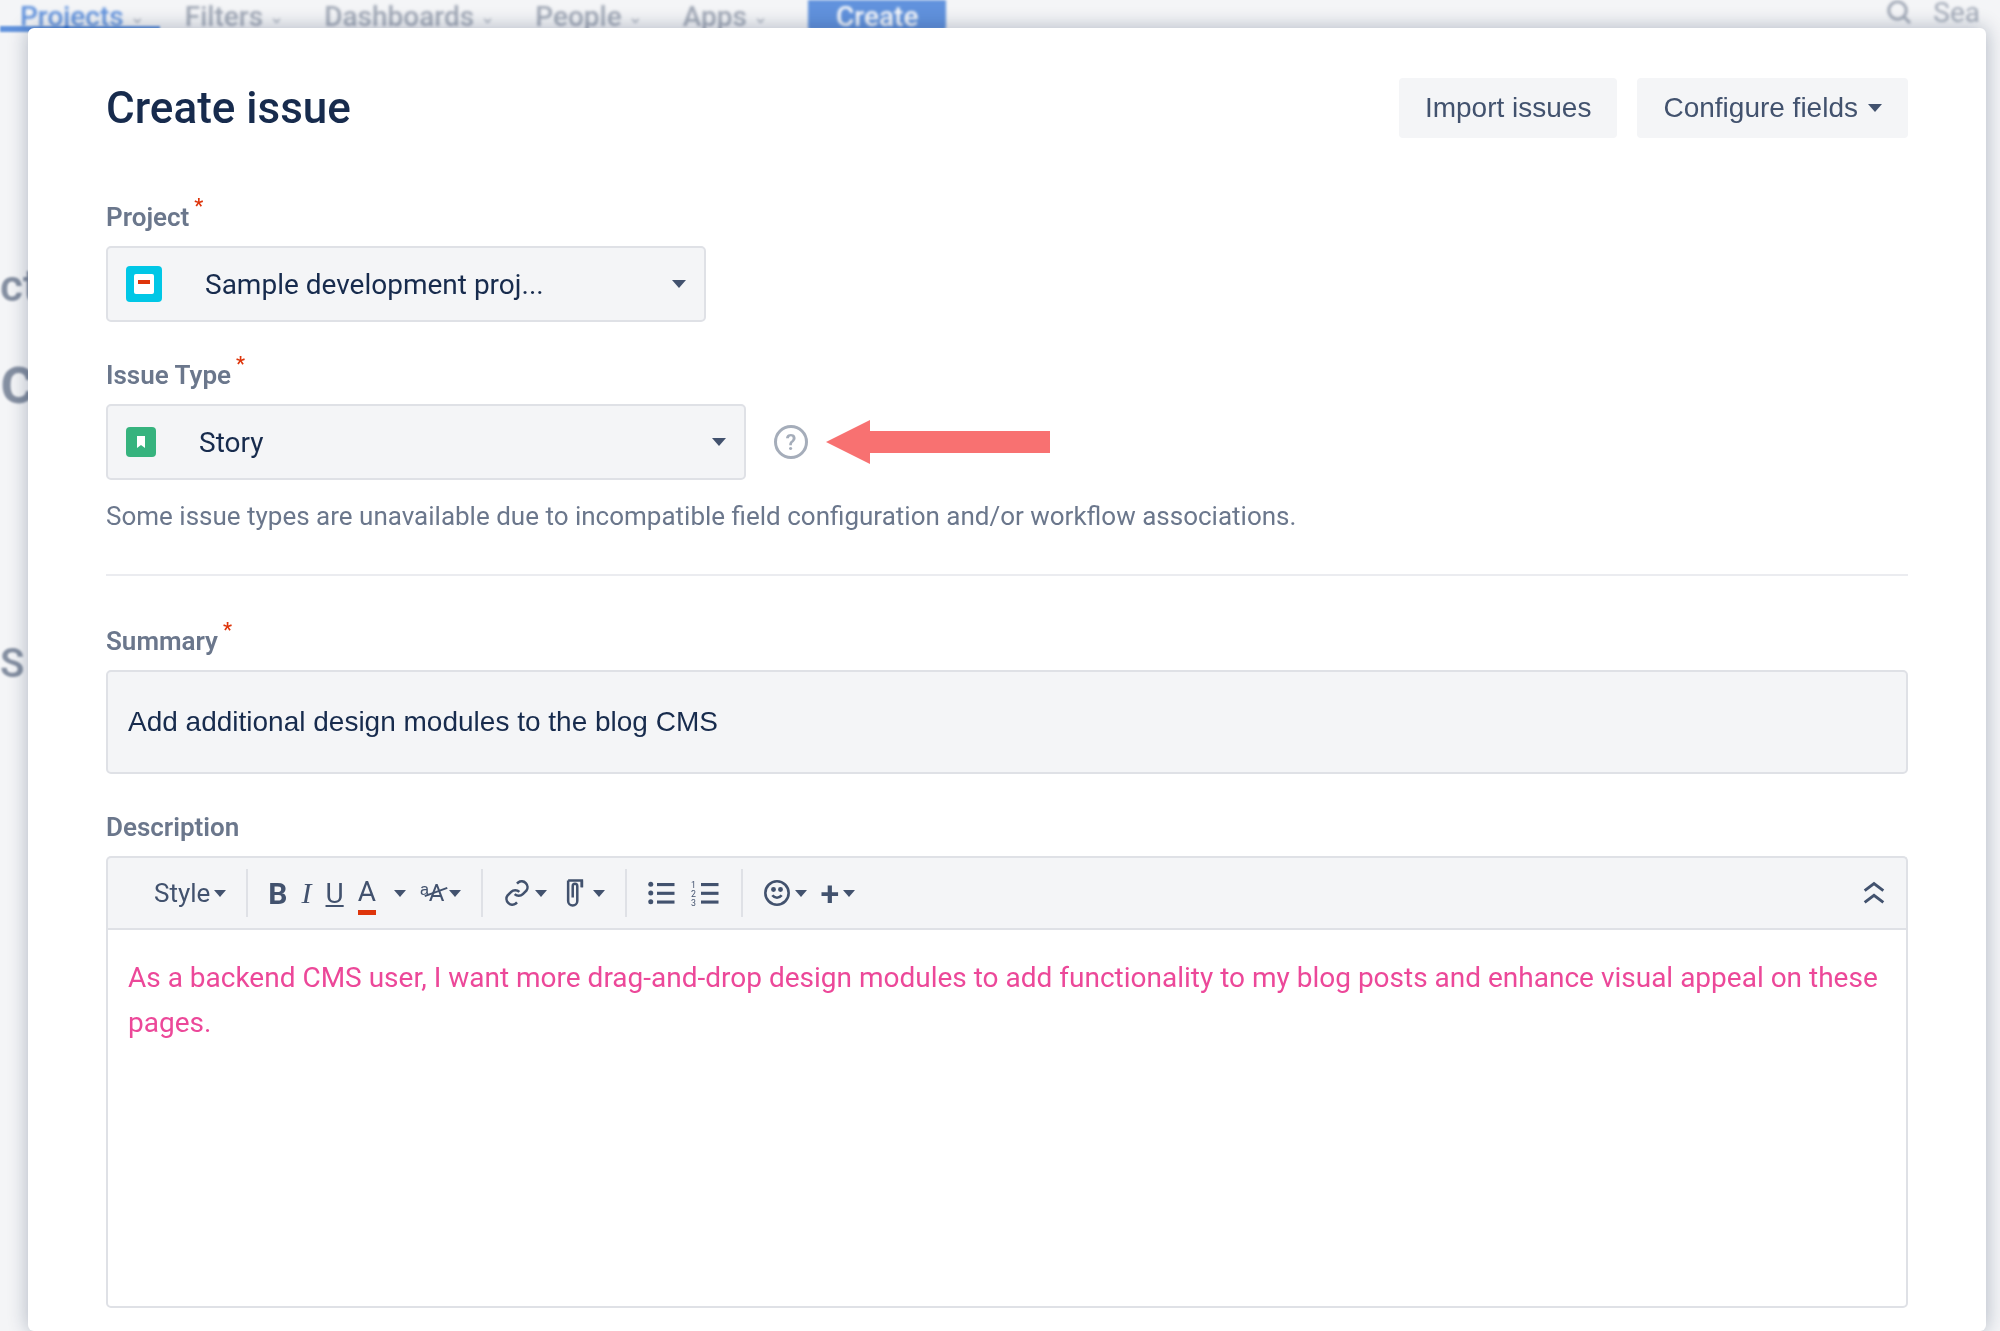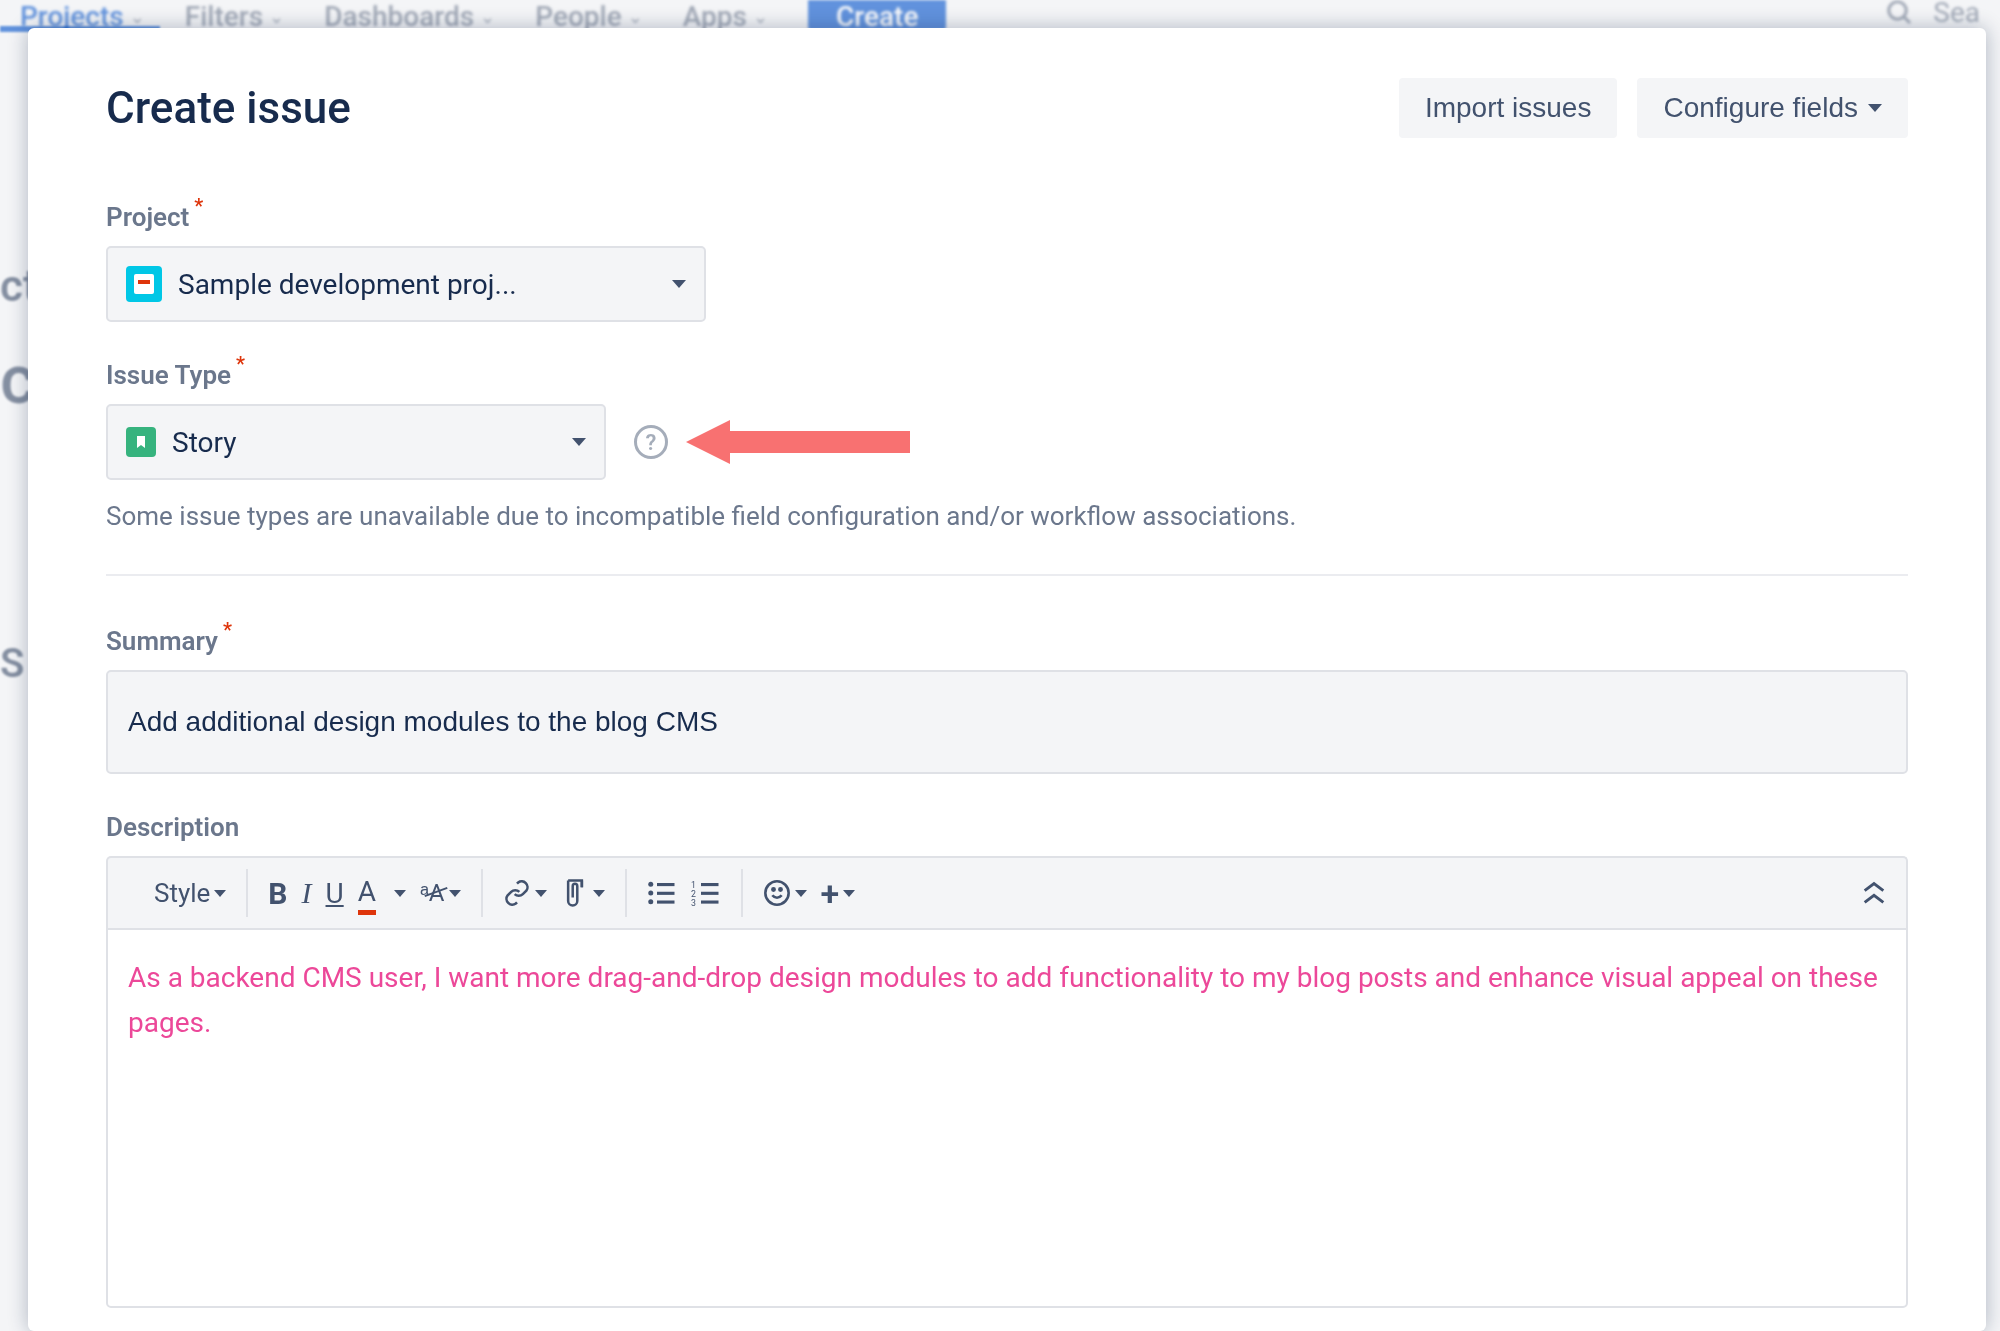--- a/index.html
+++ b/index.html
@@ -160,21 +160,21 @@
   height: 76px;
   background: #f4f5f7;
   border: 2px solid #dfe1e6;
   border-radius: 5px;
   display: flex;
   align-items: center;
   padding: 0 18px;
   gap: 16px;
   cursor: pointer;
 }
-.select-field.narrow { width: 500px; }
+.select-field.narrow { width: 640px; }
 .project-icon {
   width: 36px; height: 36px;
   background: #00c7e6;
   border-radius: 4px;
   position: relative;
   flex-shrink: 0;
 }
 .project-icon::after {
   content: "";
   position: absolute;
@@ -201,20 +201,21 @@
   justify-content: center;
 }
 .story-icon svg { width: 16px; height: 16px; }
 .select-text {
   flex: 1;
   font-size: 28px;
   color: #172b4d;
   white-space: nowrap;
   overflow: hidden;
   text-overflow: ellipsis;
+  margin-left: 27px;
 }
 .field-hint {
   font-size: 26px;
   color: #6b778c;
   margin-top: 18px;
   line-height: 1.4;
 }
 .issue-type-row {
   display: flex;
   align-items: center;

